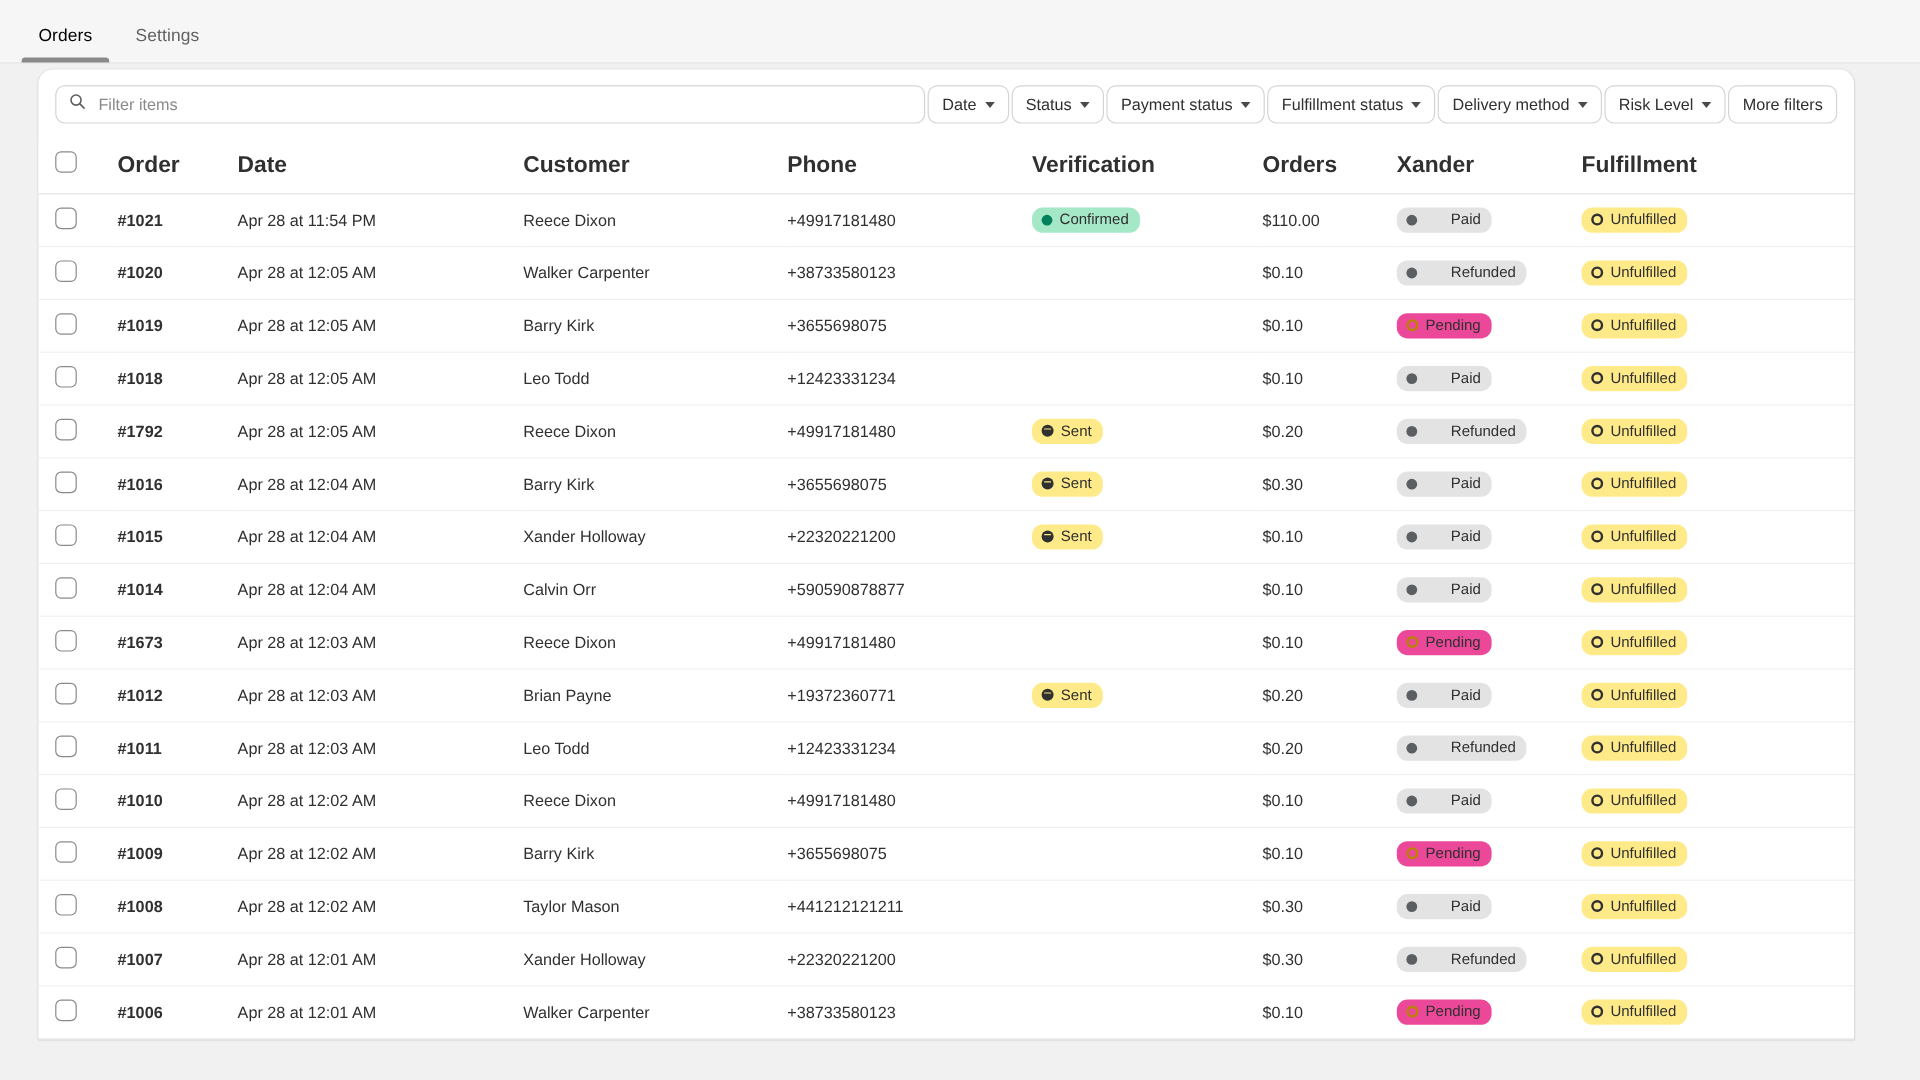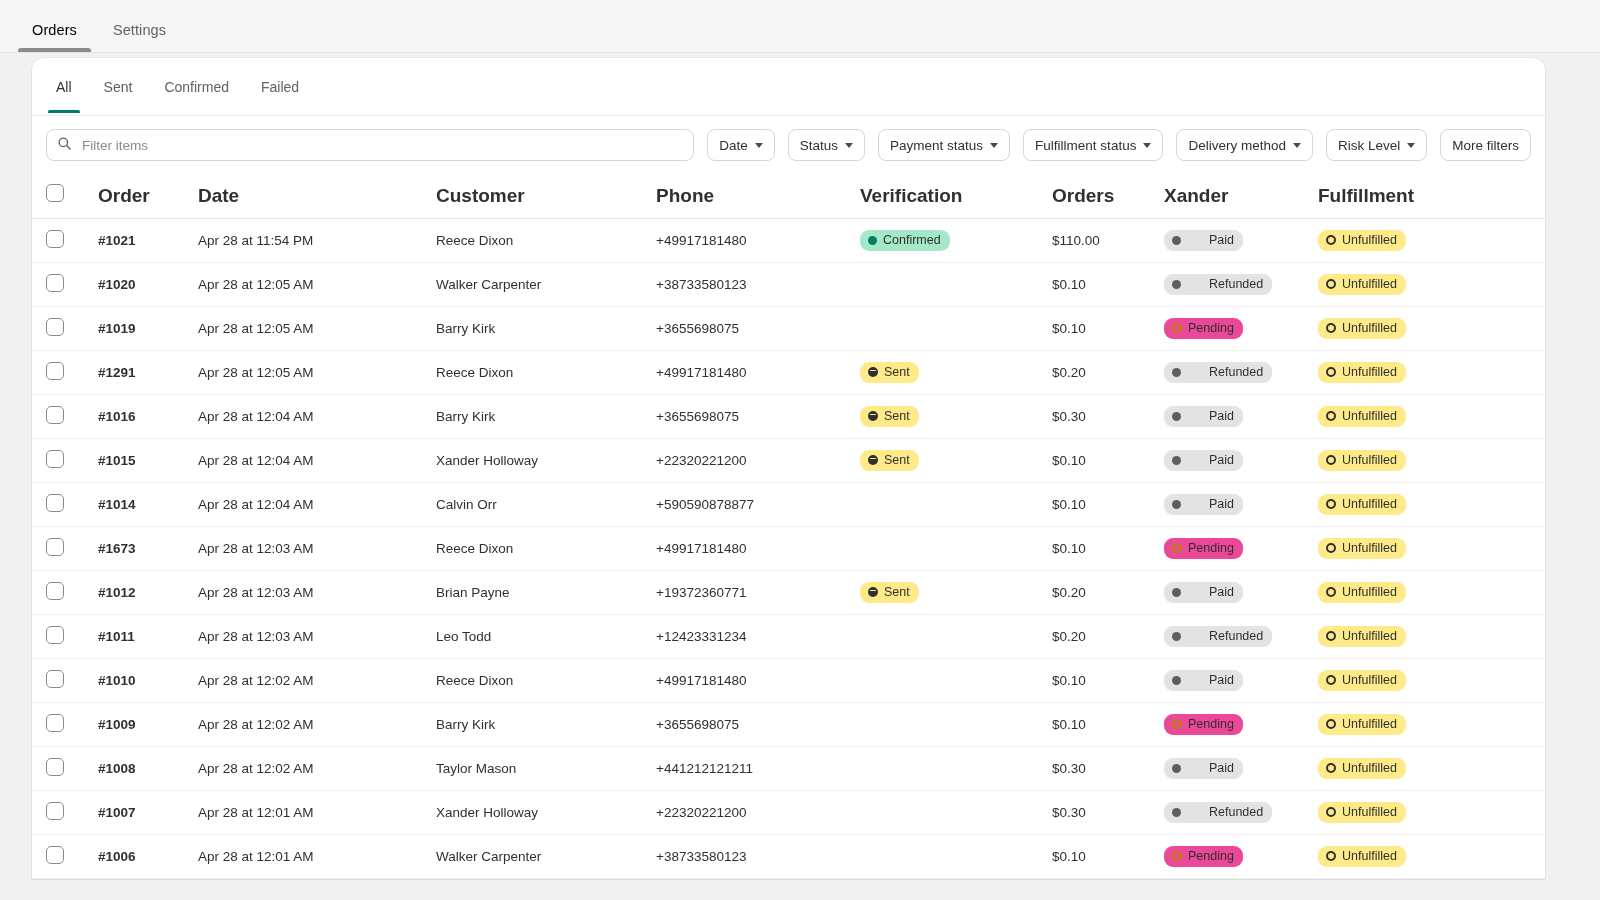--- a/index.html
+++ b/index.html
@@ -78,21 +78,21 @@
     height: 3px;
     border-radius: 2px 2px 0 0;
     background: #00796b;
   }
 
   
   .filterbar {
     display: flex;
     align-items: center;
     padding: 13px 14px 13px 14px;
-    gap: 13px;
+    gap: 2px;
   }
   .searchbox {
     flex: 1;
     height: 32px;
     border: 1px solid #d5d5d5;
     border-radius: 8px;
     display: flex;
     align-items: center;
     padding: 0 10px;
     background: #fff;
@@ -240,34 +240,20 @@
   <div class="topnav-tab active">
     <span>Orders</span>
   </div>
   <div class="topnav-tab">
     <span>Settings</span>
   </div>
 </div>
 
 <div class="card">
 
-  <div class="tabs">
-    <div class="tab active">
-      <span>All</span>
-    </div>
-    <div class="tab">
-      <span>Sent</span>
-    </div>
-    <div class="tab">
-      <span>Confirmed</span>
-    </div>
-    <div class="tab">
-      <span>Failed</span>
-    </div>
-  </div>
 
   <div class="filterbar">
     <div class="searchbox">
       <span>
         <svg width="15" height="15" viewBox="0 0 20 20" fill="none">
           <circle cx="8.5" cy="8.5" r="5.6" stroke="#5c5f62" stroke-width="1.8"></circle>
           <path d="M12.8 12.8 L17.4 17.4" stroke="#5c5f62" stroke-width="1.8" stroke-linecap="round"></path>
         </svg>
       </span>
       <input type="text" placeholder="Filter items" style="">
@@ -368,21 +354,38 @@
               <span class="ring"></span>
               <span>Pending</span>
             </span></td>
           <td class="c-fulf"><span class="badge attention">
               <span class="ring"></span>
               <span>Unfulfilled</span>
             </span></td>
         </tr>
         <tr class="row">
           <td class="c-check"><span class="cbox"></span></td>
-          <td class="c-order">#1291</td>
+          <td class="c-order">#1018</td>
+          <td class="c-date">Apr 28 at 12:05 AM</td>
+          <td class="c-cust">Leo Todd</td>
+          <td class="c-phone">+12423331234</td>
+          <td class="c-verif"></td>
+          <td class="c-total">$0.10</td>
+          <td class="c-pay"><span class="badge neutral">
+              <span class="dot"></span>
+              <span>Paid</span>
+            </span></td>
+          <td class="c-fulf"><span class="badge attention">
+              <span class="ring"></span>
+              <span>Unfulfilled</span>
+            </span></td>
+        </tr>
+        <tr class="row">
+          <td class="c-check"><span class="cbox"></span></td>
+          <td class="c-order">#1792</td>
           <td class="c-date">Apr 28 at 12:05 AM</td>
           <td class="c-cust">Reece Dixon</td>
           <td class="c-phone">+49917181480</td>
           <td class="c-verif"><span class="badge info">
               <span class="partial"></span>
               <span>Sent</span>
             </span></td>
           <td class="c-total">$0.20</td>
           <td class="c-pay"><span class="badge neutral">
               <span class="dot"></span>

